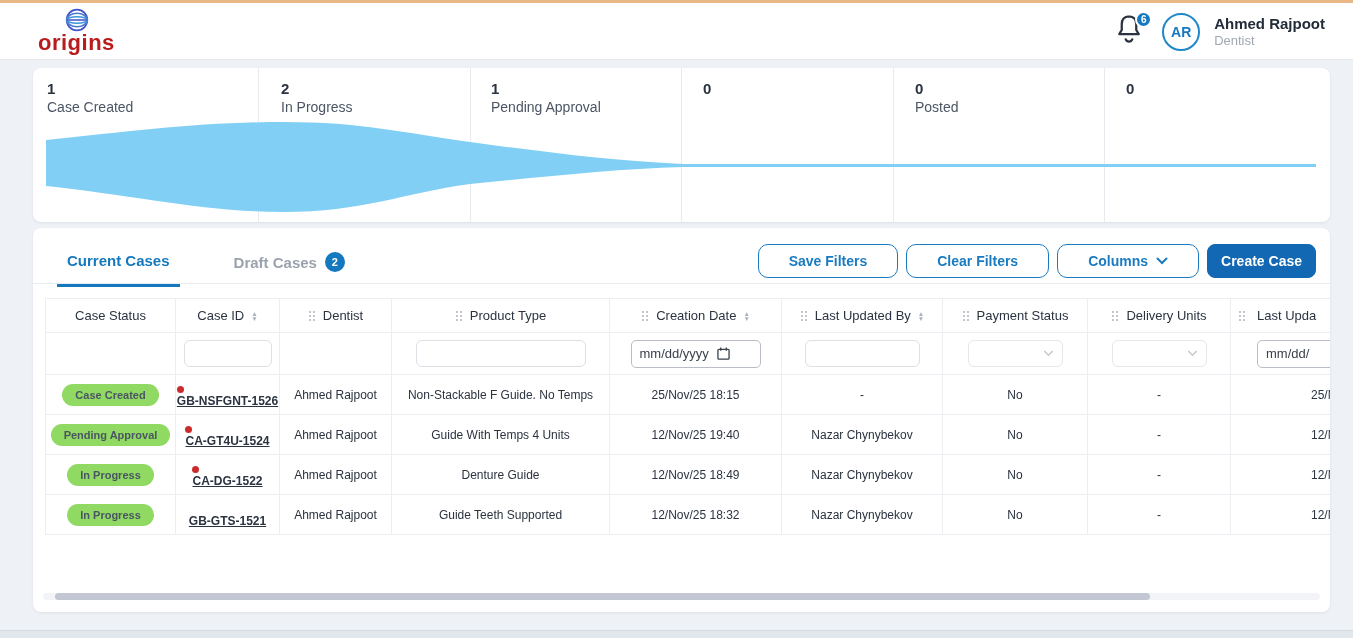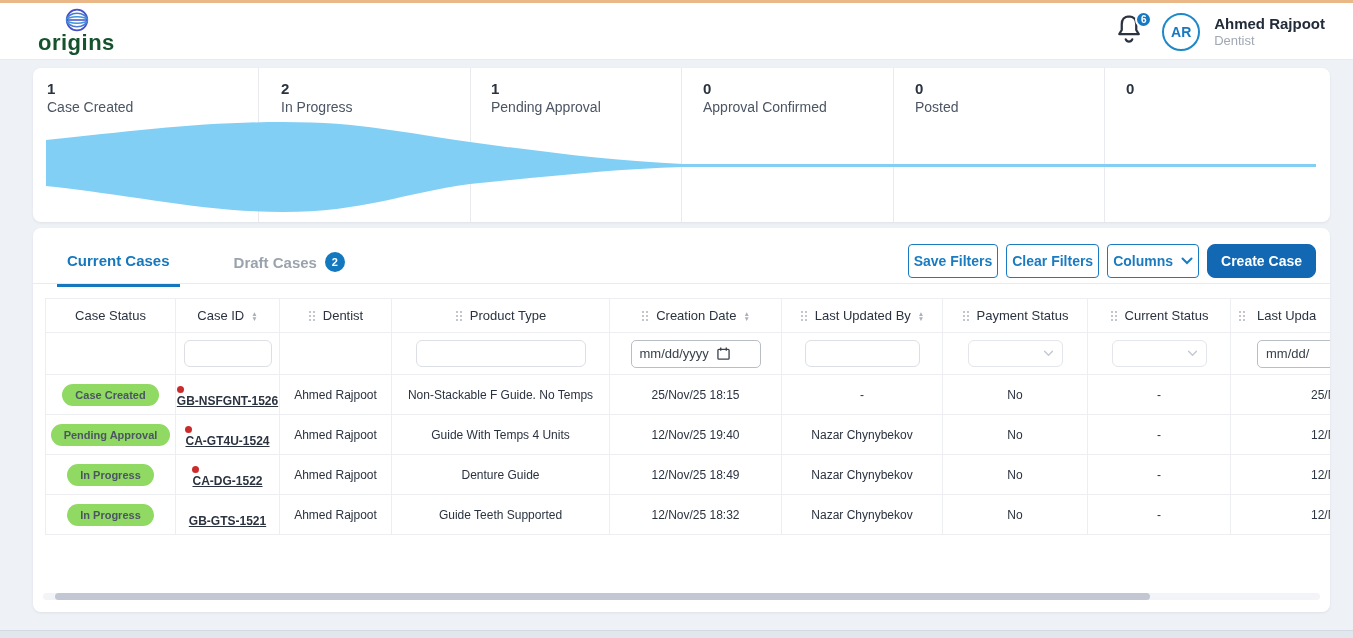--- a/index.html
+++ b/index.html
@@ -4,21 +4,21 @@
 <style>
   * { margin:0; padding:0; box-sizing:border-box; }
   html,body { width:1353px; height:638px; overflow:hidden; }
   body { font-family:"Liberation Sans", sans-serif; background:#eef1f6; position:relative; }
 
   
   .top-strip { position:absolute; left:0; top:0; width:1353px; height:3px; background:#e9b886; }
   .header { position:absolute; left:0; top:3px; width:1353px; height:57px; background:#fff; border-bottom:1px solid #e7eaf0; }
   .logo { position:absolute; left:38px; top:4px; display:flex; flex-direction:column; }
   .logo-icon { margin-left:26px; width:26px; height:26px; }
-  .logo-text { font-size:22px; font-weight:700; color:#14532d; letter-spacing:.5px; line-height:20px; }
+  .logo-text { font-size:22px; font-weight:700; color:#b91c1c; letter-spacing:.5px; line-height:20px; }
   .header-right { position:absolute; right:28px; top:10px; display:flex; align-items:center; gap:14px; }
   .bell-wrap { position:relative; width:34px; height:38px; cursor:pointer; }
   .bell-badge { position:absolute; right:-4px; top:-2px; min-width:17px; height:17px; border-radius:9px; background:#1778c2; color:#fff; font-size:10px; font-weight:700; display:flex; align-items:center; justify-content:center; border:2px solid #fff; }
   .avatar { width:38px; height:38px; border-radius:50%; border:2px solid #1e88c8; color:#1778c2; font-weight:700; font-size:14px; display:flex; align-items:center; justify-content:center; background:#fff; }
   .user-name { font-size:15px; font-weight:700; color:#222b38; line-height:18px; }
   .user-role { font-size:13px; color:#a0a8b3; line-height:16px; }
 
   
   .funnel-card { position:absolute; left:33px; top:68px; width:1297px; height:154px; background:#fff; border-radius:8px; box-shadow:0 1px 3px rgba(16,24,40,.07); overflow:hidden; }
   .funnel-divider { position:absolute; top:0; width:1px; height:154px; background:#e8eaef; }
@@ -28,21 +28,21 @@
   .stage-label { font-size:14px; color:#4b5563; line-height:18px; }
 
   
   .table-card { position:absolute; left:33px; top:228px; width:1297px; height:384px; background:#fff; border-radius:8px; box-shadow:0 1px 3px rgba(16,24,40,.07); overflow:hidden; }
   .tabs-row { position:relative; height:56px; border-bottom:1px solid #e8ebf0; }
   .tabs { position:absolute; left:24px; top:14px; display:flex; gap:44px; }
   .tab { font-size:15px; font-weight:600; color:#9aa3ad; padding:10px 10px 15px 10px; cursor:pointer; display:flex; align-items:center; gap:8px; }
   .tab.active { color:#1578be; font-weight:700; border-bottom:3px solid #1578be; }
   .tab-badge { width:20px; height:20px; border-radius:50%; background:#1478bf; color:#fff; font-size:11px; font-weight:700; display:flex; align-items:center; justify-content:center; }
   .toolbar { position:absolute; right:14px; top:16px; display:flex; gap:8px; }
-  .btn-outline { background:#fff; border:1px solid #1a7bc0; color:#1a7bc0; border-radius:4px; font-size:14px; font-weight:600; padding:8px 5px; cursor:pointer; display:flex; align-items:center; gap:8px; font-family:inherit; }
+  .btn-outline { background:#fff; border:1px solid #1a7bc0; color:#1a7bc0; border-radius:10px; font-size:14px; font-weight:600; padding:8px 30px; cursor:pointer; display:flex; align-items:center; gap:8px; font-family:inherit; }
   .btn-solid { background:#1268b3; border:1px solid #1268b3; color:#fff; border-radius:8px; font-size:14px; font-weight:700; padding:8px 13px; cursor:pointer; font-family:inherit; }
 
   
   .table-wrap { position:absolute; left:12px; top:70px; width:1285px; height:268px; overflow:hidden; }
   table { border-collapse:collapse; table-layout:fixed; width:1355px; }
   th, td { border:1px solid #eceef2; font-size:12px; color:#2b3340; text-align:center; vertical-align:middle; background:#fff; overflow:hidden; white-space:nowrap; }
   th { height:34px; font-size:13px; font-weight:400; }
   td.filter-cell { height:42px; }
   td.data-cell { height:40px; }
   .th-inner { display:flex; align-items:center; justify-content:center; gap:7px; padding:0 6px; position:relative; }
@@ -122,21 +122,20 @@
   <div class="funnel-stage" style="left:248px">
     <div class="stage-count">2</div>
     <div class="stage-label">In Progress</div>
   </div>
   <div class="funnel-stage" style="left:458px">
     <div class="stage-count">1</div>
     <div class="stage-label">Pending Approval</div>
   </div>
   <div class="funnel-stage" style="left:670px">
     <div class="stage-count">0</div>
-    <div class="stage-label">Approval Confirmed</div>
   </div>
   <div class="funnel-stage" style="left:882px">
     <div class="stage-count">0</div>
     <div class="stage-label">Posted</div>
   </div>
   <div class="funnel-stage" style="left:1093px">
     <div class="stage-count">0</div>
   </div>
 </div>
 
@@ -220,21 +219,21 @@
         </th>
         <th>
           <div class="th-inner">
                 <span class="dots"></span>
             <span>Payment Status</span>
               </div>
         </th>
         <th>
           <div class="th-inner">
                 <span class="dots"></span>
-            <span>Current Status</span>
+            <span>Delivery Units</span>
               </div>
         </th>
         <th>
           <div class="th-inner th-left">
                 <span class="dots" style="position:absolute;left:7px"></span>
             <span>Last Upda</span>
               </div>
         </th>
       </tr>
 

